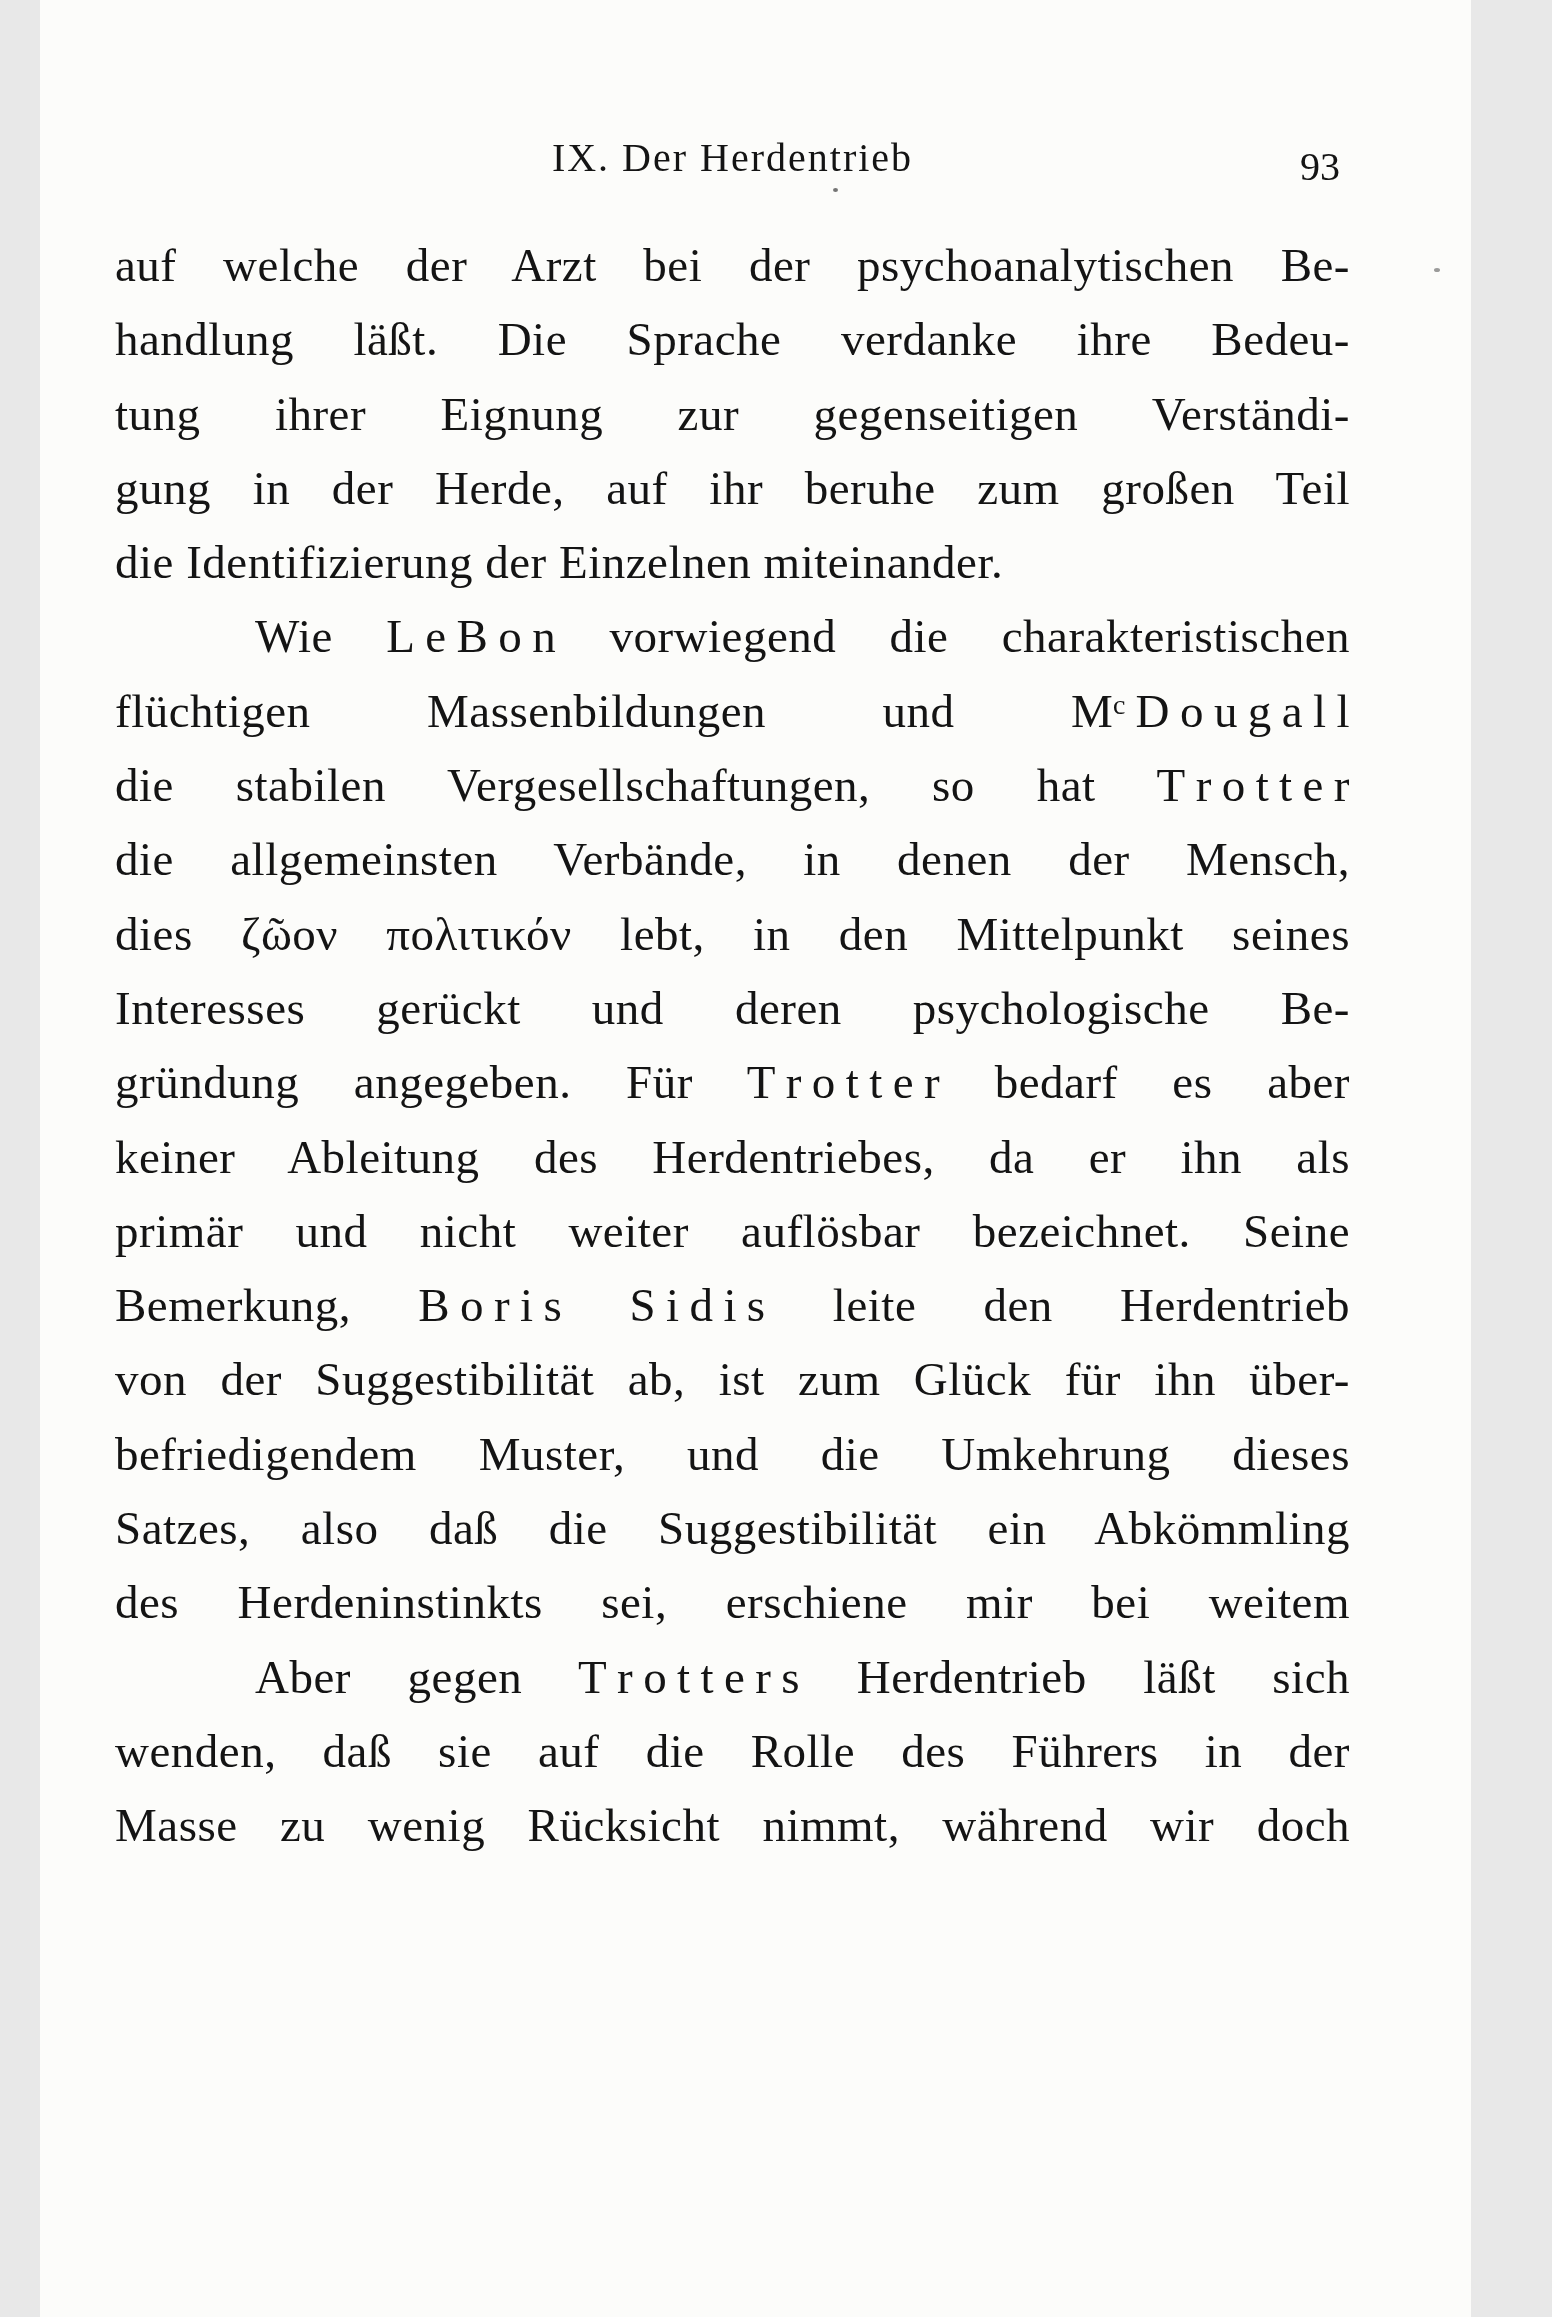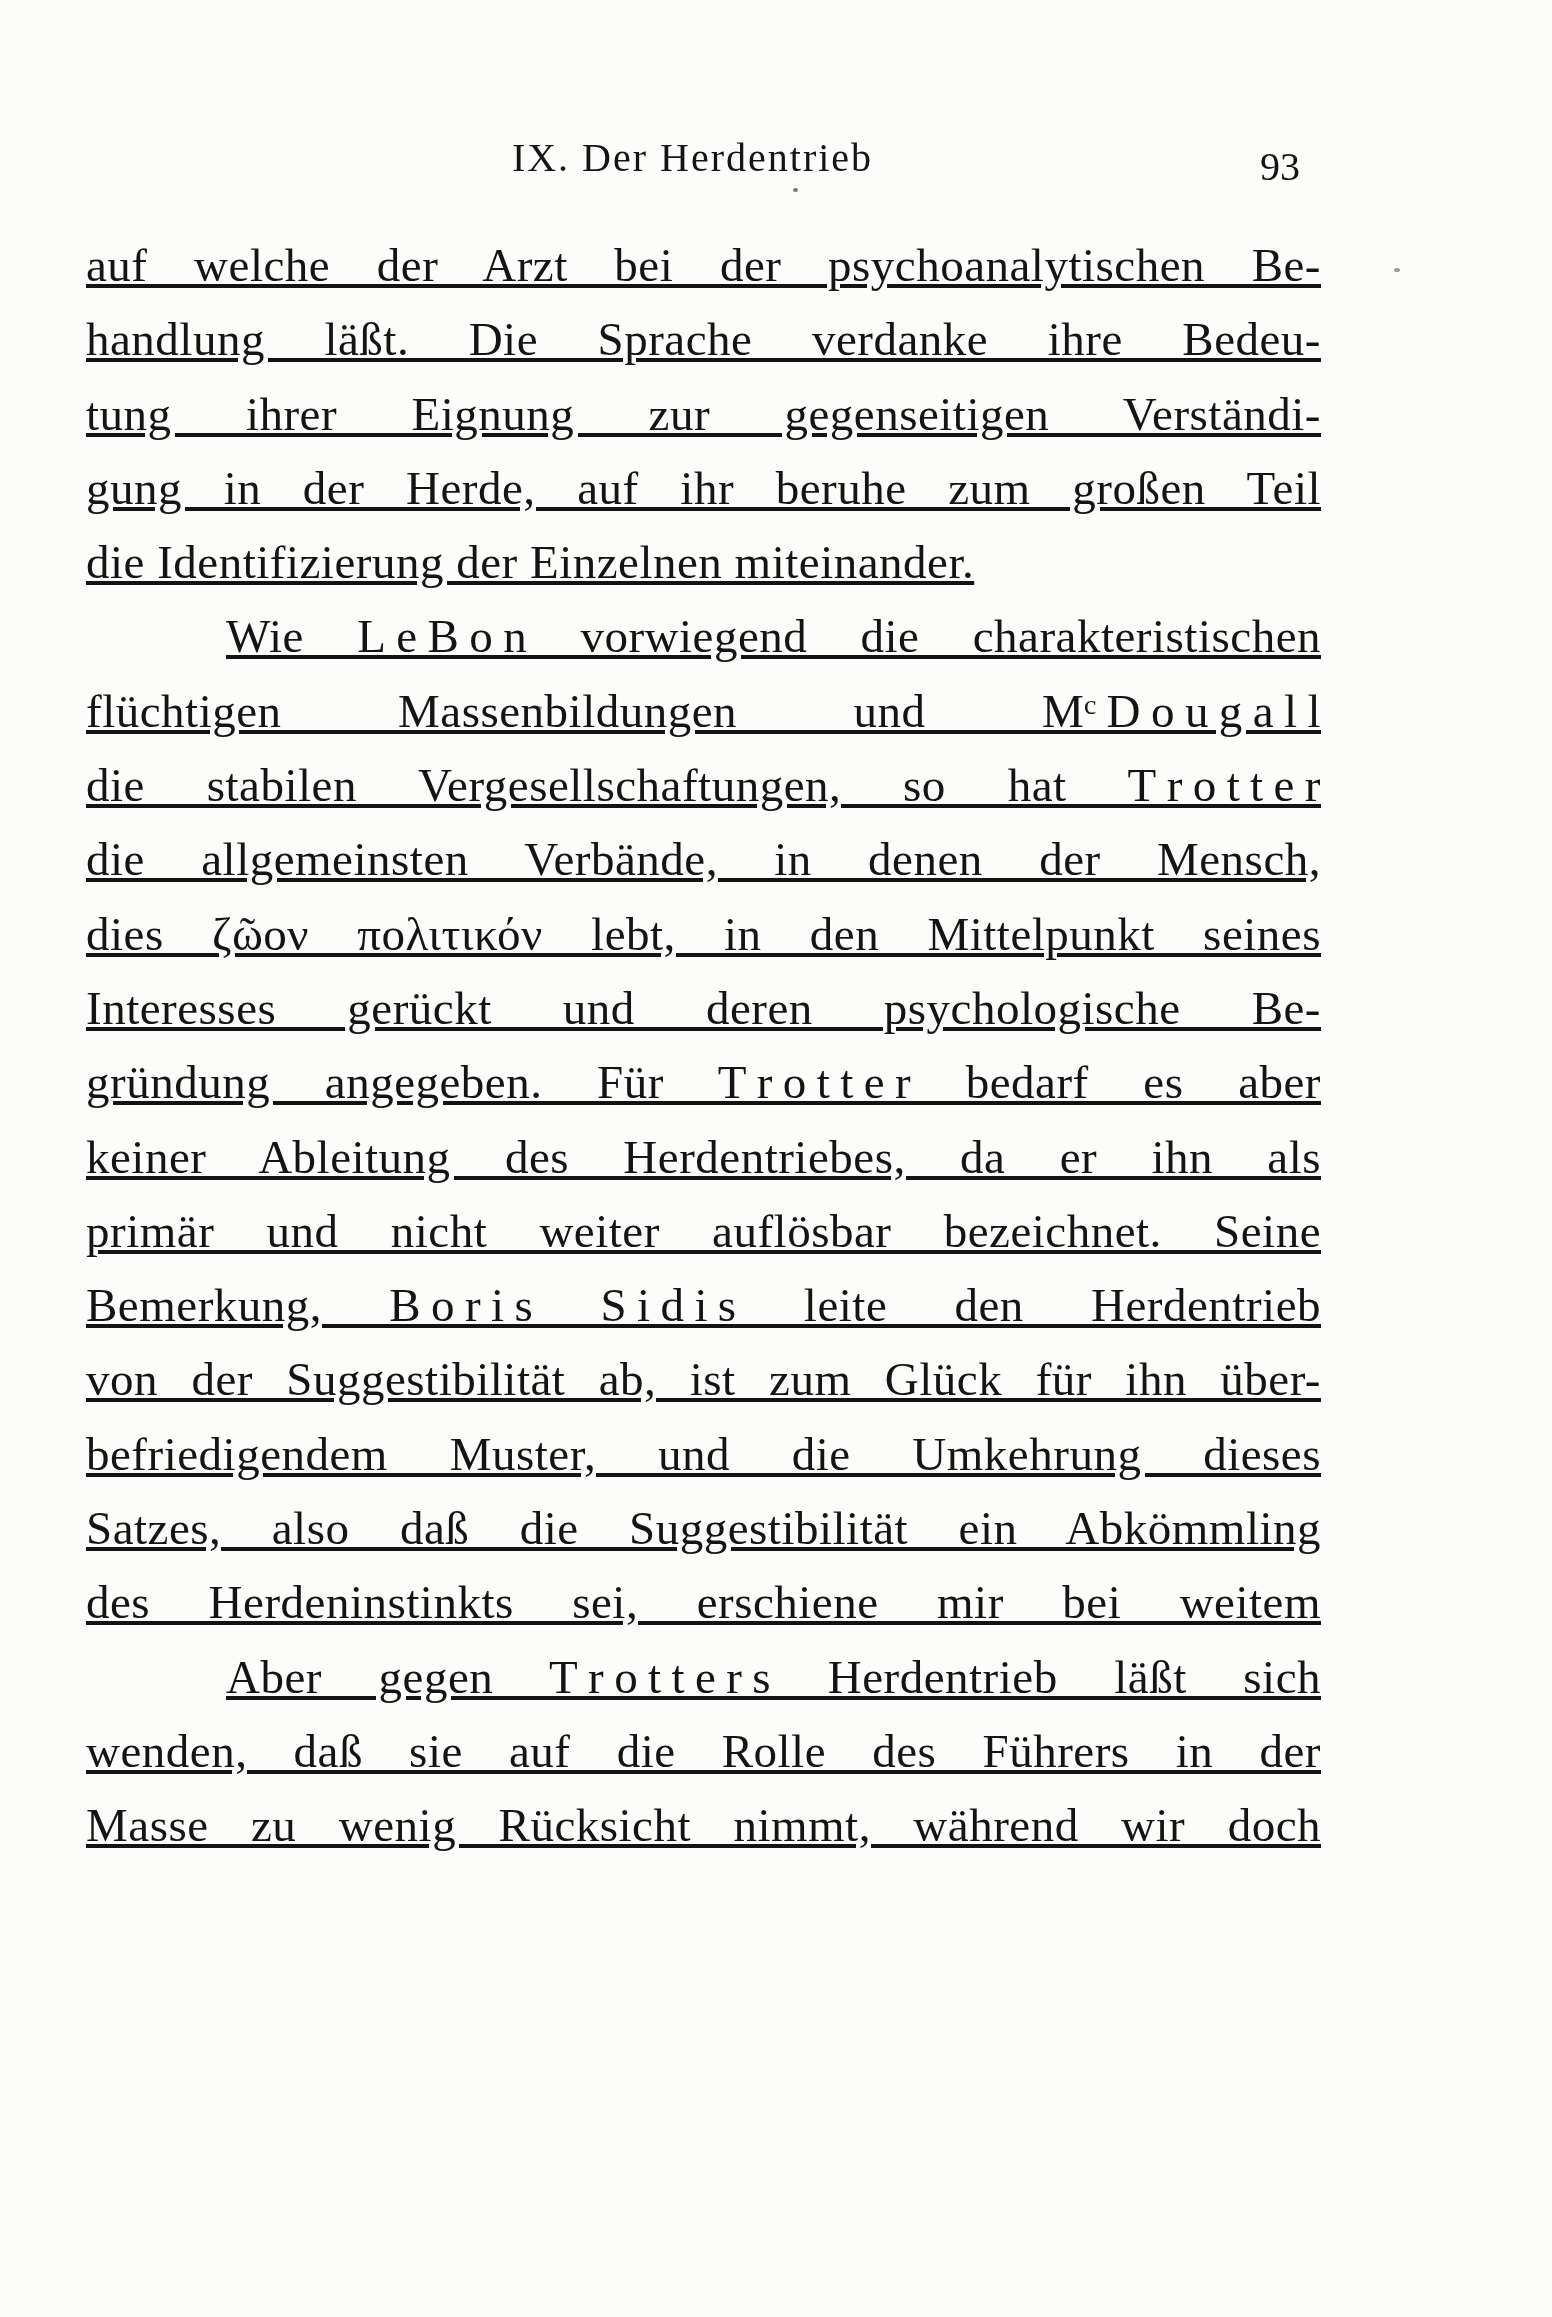--- a/index.html
+++ b/index.html
@@ -1,37 +1,38 @@
 <!DOCTYPE html>
 <html><head>
 <meta charset="utf-8">
 <style>
   html,body{margin:0;padding:0;background:#e8e8e8;}
   .page{
     position:relative;
-    width:1552px;height:2317px;
+    width:1431px;height:2317px;
     background:#fcfcfa;
     font-family:"Liberation Serif","DejaVu Serif","DejaVu Sans",serif;
     color:#141414;
     overflow:hidden;
+    margin-left:40px;
   }
   .running-head{
     position:absolute;
     top:134px;left:75px;width:1235px;
     text-align:center;
     font-size:40px;
     letter-spacing:2px;
   }
   .head-page{
     position:absolute;right:10px;top:9px;
     letter-spacing:0;
   }
   .body-text{
     position:absolute;
-    top:228px;left:86px;width:1235px;text-decoration:underline;
+    top:228px;left:75px;width:1235px;
   }
   .line{
     font-size:47px;
     line-height:74.3px;
     text-align:justify;
     text-align-last:justify;
     white-space:normal;
     letter-spacing:0.5px;
   }
   .line.short{ text-align-last:left; }

